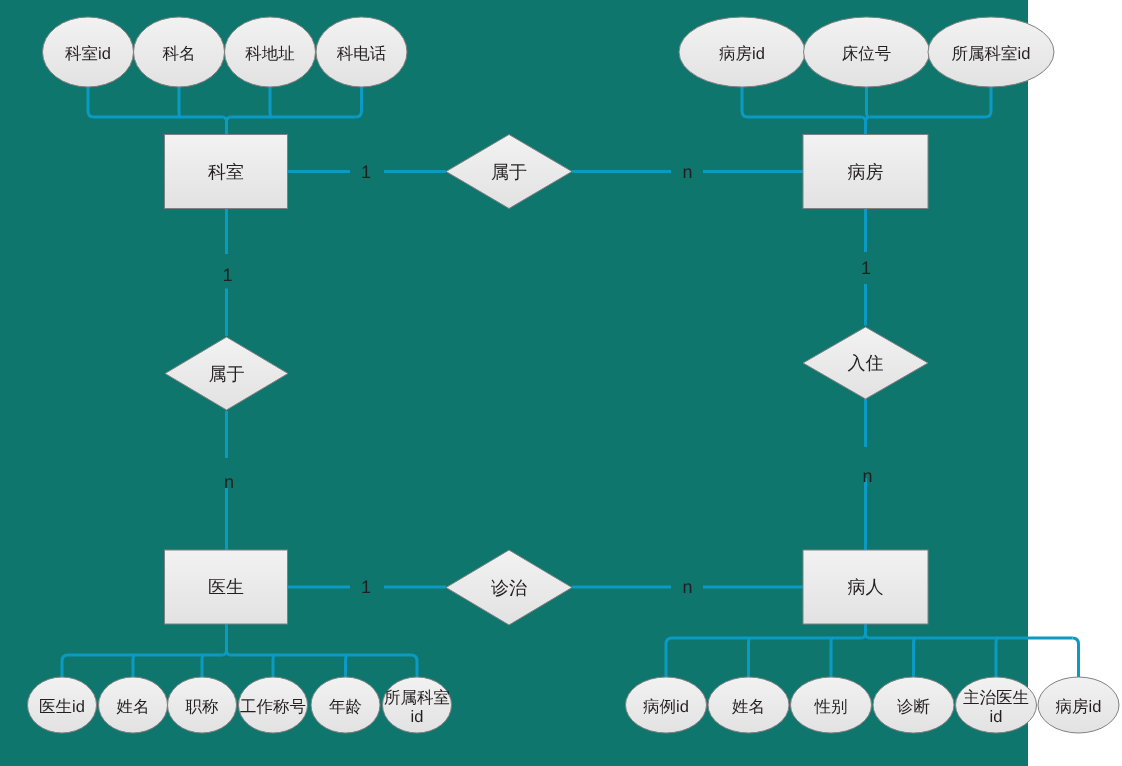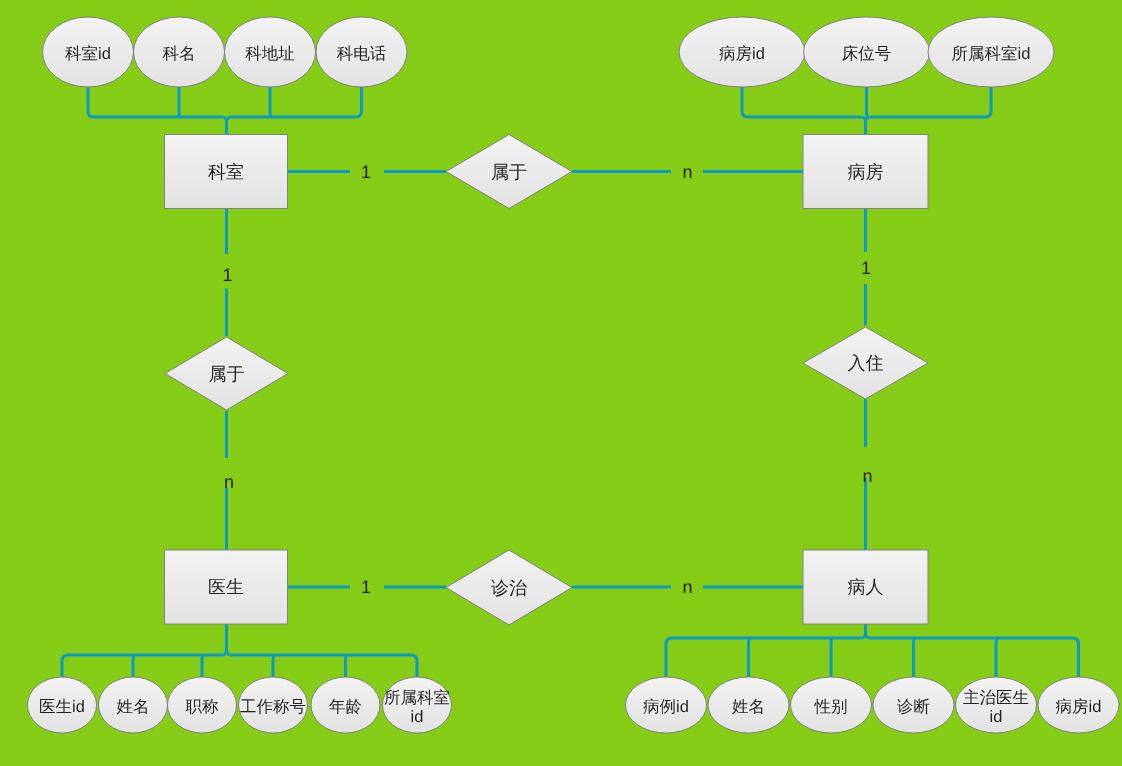--- a/index.html
+++ b/index.html
@@ -1,21 +1,21 @@
 <!DOCTYPE html>
 <html><head>
 <meta charset="utf-8">
 <title>ER Diagram</title>
 <style>
   html,body{margin:0;padding:0;background:#ffffff;
     -webkit-font-smoothing:antialiased;
     text-rendering:geometricPrecision;}
   body{width:1122px;height:766px;overflow:hidden;
        font-family:"Liberation Sans",sans-serif;}
-  #canvas{position:relative;width:1122px;height:766px;background:#84cc16;}
+  #canvas{position:relative;width:1028px;height:766px;background:#0f766e;}
   #er-svg{position:absolute;left:0;top:0;width:1122px;height:766px;}
   .shape-text{font-family:"Liberation Sans",sans-serif;font-size:18px;fill:#231F20;
               text-anchor:middle;dominant-baseline:auto;}
   .attr-text{font-family:"Liberation Sans",sans-serif;font-size:16.5px;fill:#231F20;
              text-anchor:middle;}
   .card-text{font-family:"Liberation Sans",sans-serif;font-size:18px;fill:#231F20;
              text-anchor:middle;}
 </style>
 </head>
 <body>

